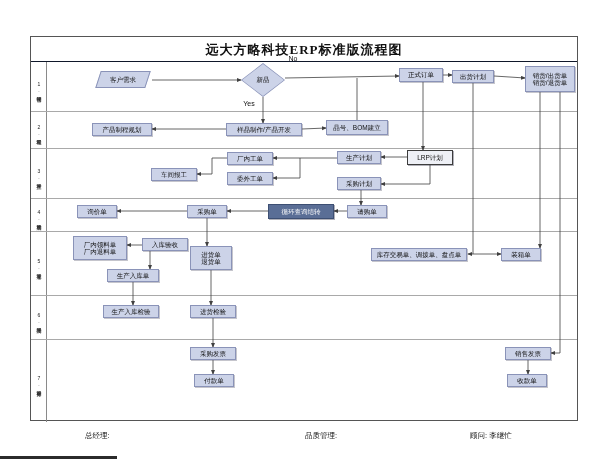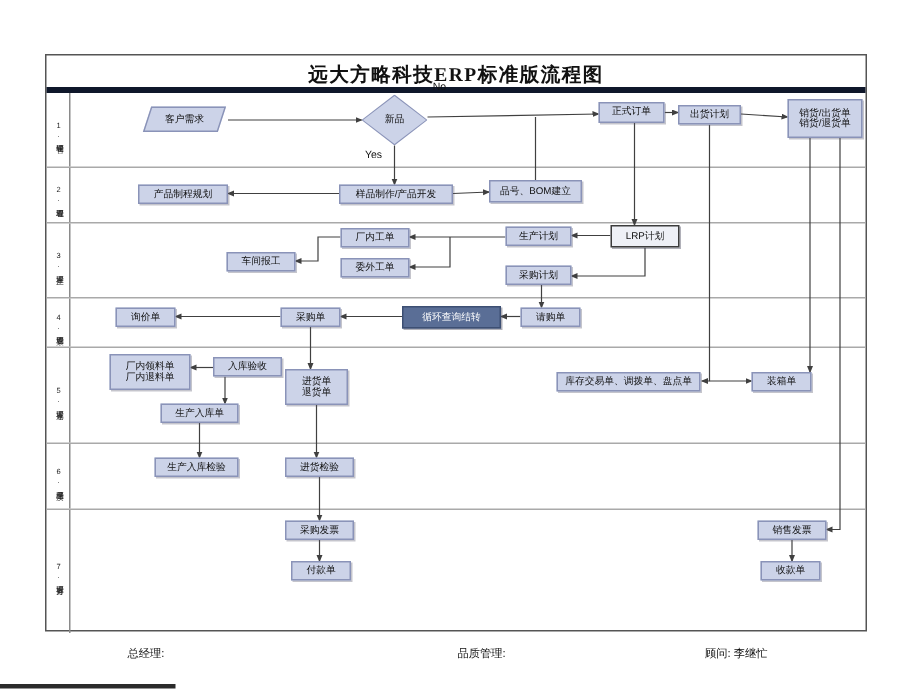--- a/index.html
+++ b/index.html
@@ -1,20 +1,20 @@
 <!DOCTYPE html>
 <html><head>
 <meta charset="utf-8">
 <style>
   html,body{margin:0;padding:0;background:#fff;}
   #canvas{position:relative;width:600px;height:464px;background:#ffffff;overflow:hidden;
           font-family:"Liberation Sans","DejaVu Sans",sans-serif;color:#111;}
   .frame{position:absolute;left:30px;top:36px;width:548px;height:385px;border:1px solid #555;box-sizing:border-box;background:#fff;}
   .title{height:25px;line-height:25px;text-align:center;font-size:13px;font-weight:bold;
-         border-bottom:4px solid #0f172a;box-sizing:border-box;font-family:"Liberation Serif","DejaVu Serif",serif;letter-spacing:1px;}
+         border-bottom:1px solid #0f172a;box-sizing:border-box;font-family:"Liberation Serif","DejaVu Serif",serif;letter-spacing:1px;}
   #lanes{position:absolute;left:0;top:25px;right:0;bottom:0;}
   .lane{position:relative;border-bottom:1px solid #a9a9a9;box-sizing:border-box;}
   .lane:last-child{border-bottom:none;}
   .lane-cell{position:absolute;left:0;top:0;bottom:0;width:15px;border-right:1px solid #8a8a8a;
              display:flex;align-items:center;justify-content:center;overflow:hidden;}
   .lane-label{writing-mode:vertical-rl;text-orientation:upright;font-size:5px;line-height:1;color:#222;}
   #nodes,#wires{position:absolute;left:0;top:0;width:600px;height:464px;}
   #wires{pointer-events:none;z-index:1;}
   #nodes{z-index:2;pointer-events:none;}
   .node{position:absolute;box-sizing:border-box;display:flex;align-items:center;justify-content:center;

